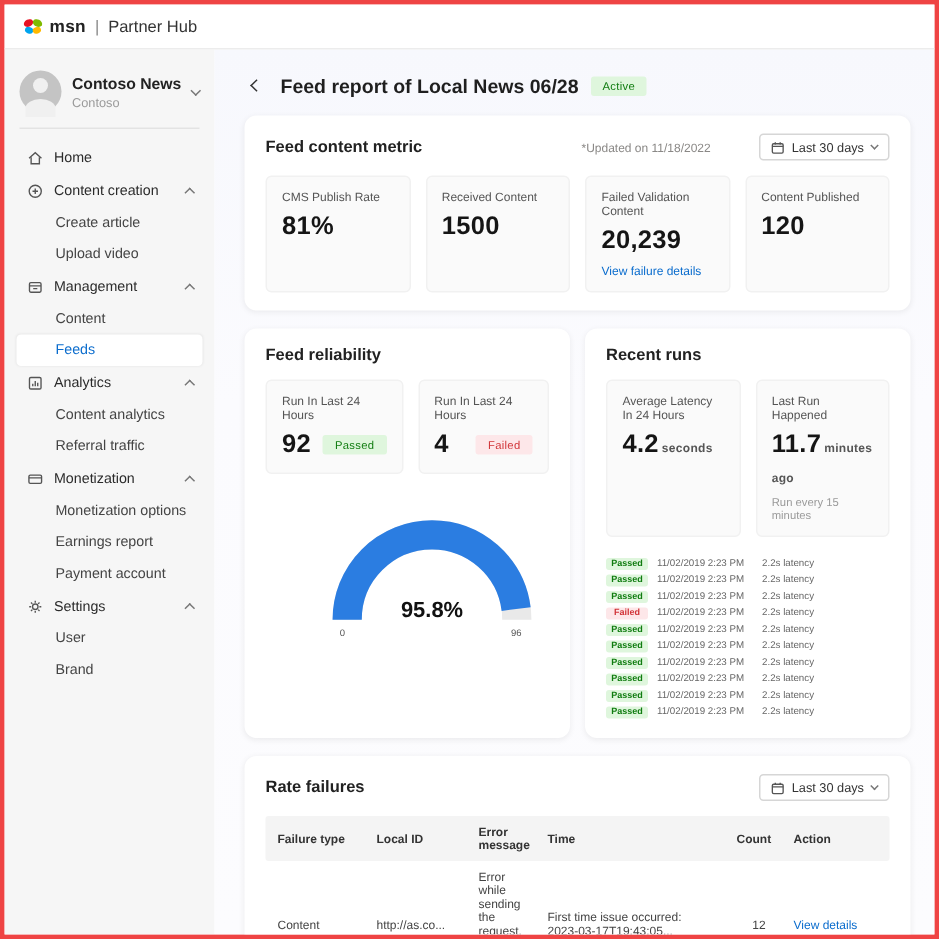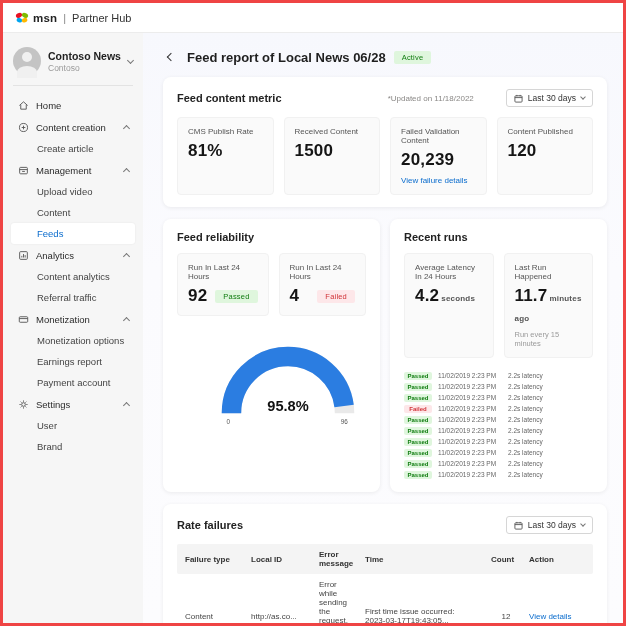--- a/index.html
+++ b/index.html
@@ -144,34 +144,34 @@
             <circle cx="6" cy="6" r="4.4"></circle>
             <path d="M6 4 V8 M4 6 H8"></path>
           </svg>
         </span>
       <span class="nlabel">Content creation</span>
       <span class="chev up"></span>
     </div>
     <div class="nav-item child">
         <span class="nlabel">Create article</span>
       </div>
+    <div class="nav-item child">
+        <span class="nlabel">Upload video</span>
+      </div>
+
     <div class="nav-item group">
       <span class="nico">
           <svg viewBox="0 0 12 12" fill="none" stroke="#555" stroke-width="1">
             <rect x="1.8" y="2.6" width="8.4" height="7" rx="1"></rect>
             <path d="M1.8 5 H10.2 M4.5 7 H7.5"></path>
           </svg>
         </span>
       <span class="nlabel">Management</span>
       <span class="chev up"></span>
     </div>
-
-    <div class="nav-item child">
-        <span class="nlabel">Upload video</span>
-      </div>
     <div class="nav-item child">
         <span class="nlabel">Content</span>
       </div>
     <div class="nav-item child active">
         <span class="nlabel">Feeds</span>
       </div>
 
     <div class="nav-item group">
       <span class="nico">
           <svg viewBox="0 0 12 12" fill="none" stroke="#555" stroke-width="1">

